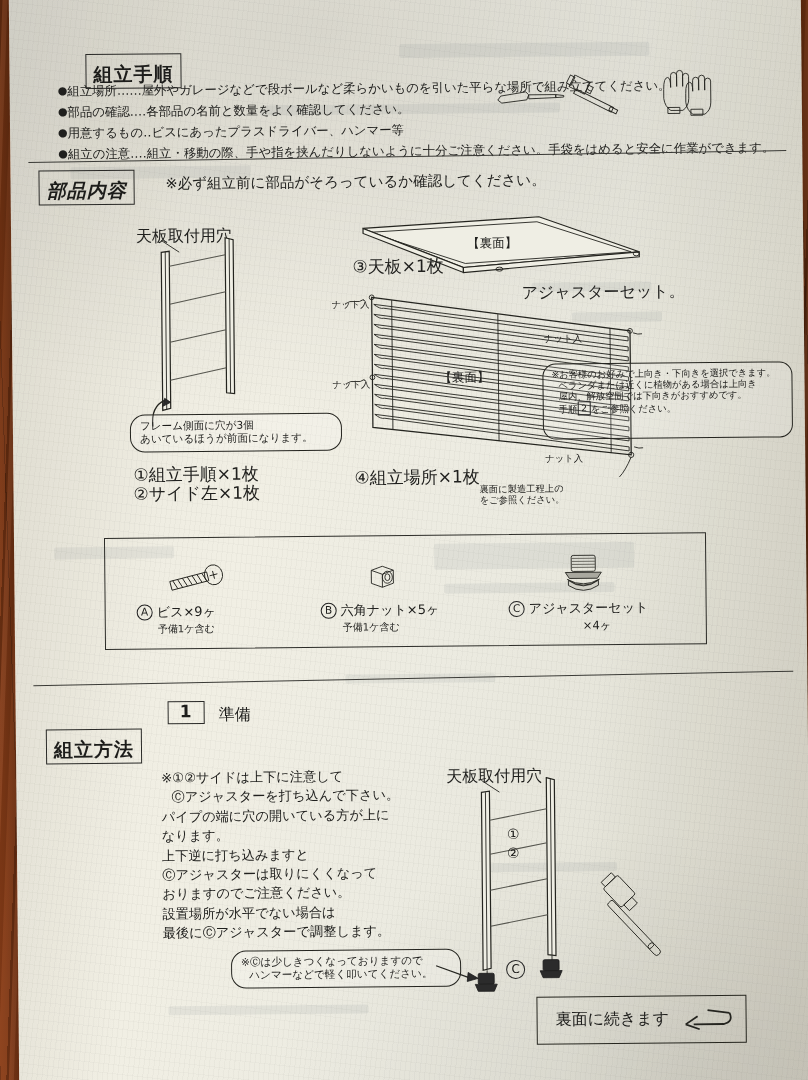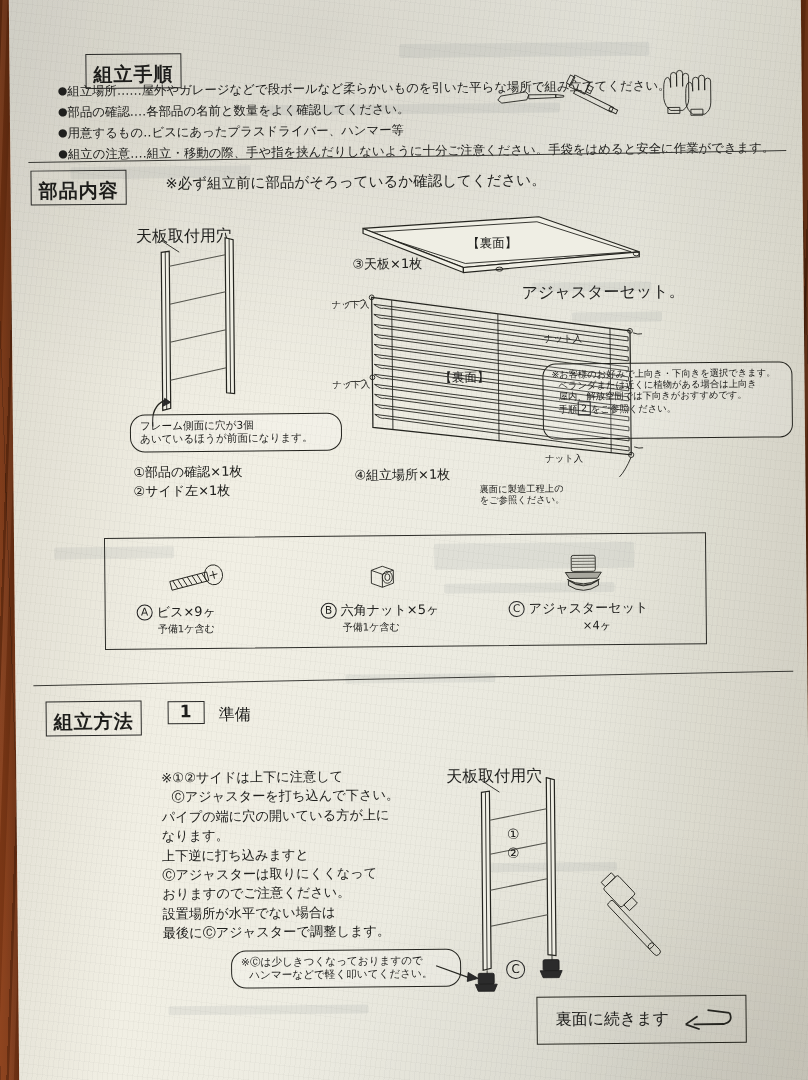--- a/index.html
+++ b/index.html
@@ -62,21 +62,21 @@
   
   .hdr-box{
     display:inline-block;border:1.6px solid #2a2a28;
     padding:10px 7px 3px;font-size:19px;font-weight:bold;letter-spacing:1px;
     line-height:1.05;color:#1d1d1b;
   }
   .rule{position:absolute;height:0;border-top:1.5px solid #3a3a36;}
   .bullet-line{font-size:12.4px;line-height:1.0;white-space:nowrap;}
   .dot{font-size:11px;vertical-align:1px;}
 
-  .cap{font-size:13px;line-height:1.25;}
+  .cap{font-size:17px;line-height:1.25;}
   .cap-sm{font-size:16px;line-height:1.22;}
   .cap-xs{font-size:9.3px;line-height:1.2;}
   .circ{
     display:inline-block;border:1.3px solid #222;border-radius:50%;
     width:14px;height:14px;line-height:13px;text-align:center;
     font-size:10.5px;vertical-align:1px;
   }
   .sqnum{
     display:inline-block;border:1.4px solid #222;
     padding:0 4px;font-size:12px;line-height:15px;vertical-align:1px;
@@ -158,21 +158,21 @@
       <g class="ln-t" fill="#efeee4">
         <path d="M4 20 q0-12 4-12 q3 0 3 10 v-12 q0-3 3-3 q3 0 3 3 v11 v-13 q0-3 3-3 q3 0 3 3 v13 v-10 q0-3 3-3 q3 0 3 3 v22 q0 8-6 12 l-12 0 q-6-4-7-12 Z"></path>
         <path d="M26 24 q0-11 4-11 q3 0 3 9 v-11 q0-3 3-3 q3 0 3 3 v10 v-12 q0-3 3-3 q3 0 3 3 v12 v-9 q0-3 3-3 q3 0 3 3 v21 q0 8-6 12 l-12 0 q-6-4-7-12 Z"></path>
         <rect x="8" y="38" width="12" height="6"></rect>
         <rect x="31" y="40" width="12" height="6"></rect>
       </g>
     </svg>
 
     <div class="rule" style="left:18px;top:172px;width:758px;transform:rotate(-0.35deg);"></div>
 
-    <div style="position:absolute;left:20px;top:183px;">
+    <div style="position:absolute;left:28px;top:183px;font-style:italic;">
       <span class="hdr-box">部品内容</span>
     </div>
     <div style="position:absolute;left:155px;top:188px;font-size:14.5px;">※必ず組立前に部品がそろっているか確認してください。</div>
 
     <div class="cap-sm" style="position:absolute;left:125px;top:240px;">天板取付用穴</div>
 
     <svg style="position:absolute;left:128px;top:252px;" width="115" height="195">
 
       <path class="ln-t" d="M22 2 L40 14"></path>
 
@@ -190,21 +190,21 @@
       <path class="ln" d="M12 188 q-2-20 12-26"></path>
       <path class="filld" d="M24 160 l-2 8 l8 -4 z"></path>
     </svg>
 
     <div class="balloon" style="left:117px;top:428px;width:192px;">
       <div>フレーム側面に穴が3個</div>
       <div>あいているほうが前面になります。</div>
     </div>
 
     <div class="cap" style="position:absolute;left:120px;top:478px;">
-      <span>①</span><span>部品の確認×1枚</span>
+      <span>①</span><span>組立手順×1枚</span>
     </div>
     <div class="cap" style="position:absolute;left:120px;top:497px;">
       <span>②</span><span>サイド左×1枚</span>
     </div>
 
     <svg style="position:absolute;left:340px;top:232px;" width="300" height="62">
       <path class="fillw" d="M12 12 L188 2 L288 38 L112 52 Z"></path>
       <path class="ln-t" d="M18 16 L186 7 L280 38 L114 48 Z"></path>
       <path class="fillw" d="M12 12 L112 52 L112 57 L12 17 Z"></path>
       <path class="fillw" d="M112 52 L288 38 L288 43 L112 57 Z"></path>
@@ -335,21 +335,21 @@
     <div class="cap-xs" style="position:absolute;left:328px;top:637px;font-size:10px;">予備1ケ含む</div>
 
     <div class="cap" style="position:absolute;left:494px;top:618px;font-size:13px;">
       <span class="circ">C</span>
       <span>アジャスターセット</span>
     </div>
     <div class="cap-xs" style="position:absolute;left:568px;top:637px;font-size:11.5px;">×4ヶ</div>
 
     <div class="rule" style="left:18px;top:694px;width:760px;transform:rotate(-0.55deg);"></div>
 
-    <div style="position:absolute;left:30px;top:714px;">
+    <div style="position:absolute;left:30px;top:742px;">
       <span class="hdr-box">組立方法</span>
     </div>
     <div style="position:absolute;left:152px;top:715px;">
       <span class="hdr-box" style="font-size:17px;padding:1px 11px 2px;">1</span>
     </div>
     <div style="position:absolute;left:203px;top:719px;font-size:16px;text-align:center;">準備</div>
 
     <div style="position:absolute;left:145px;top:782px;width:310px;font-size:13.2px;line-height:1.47;">
       <div>※①②サイドは上下に注意して</div>
       <div style="padding-left:10px;">  Ⓒアジャスターを打ち込んで下さい。</div>

